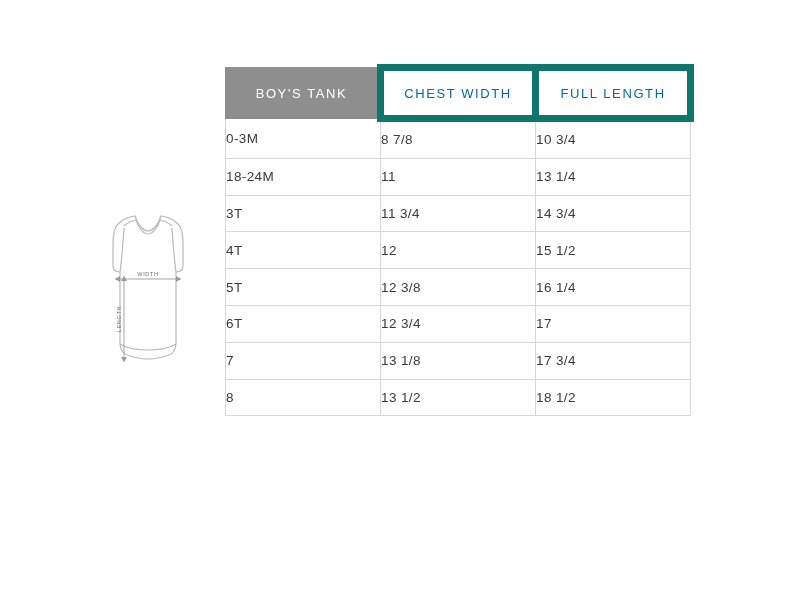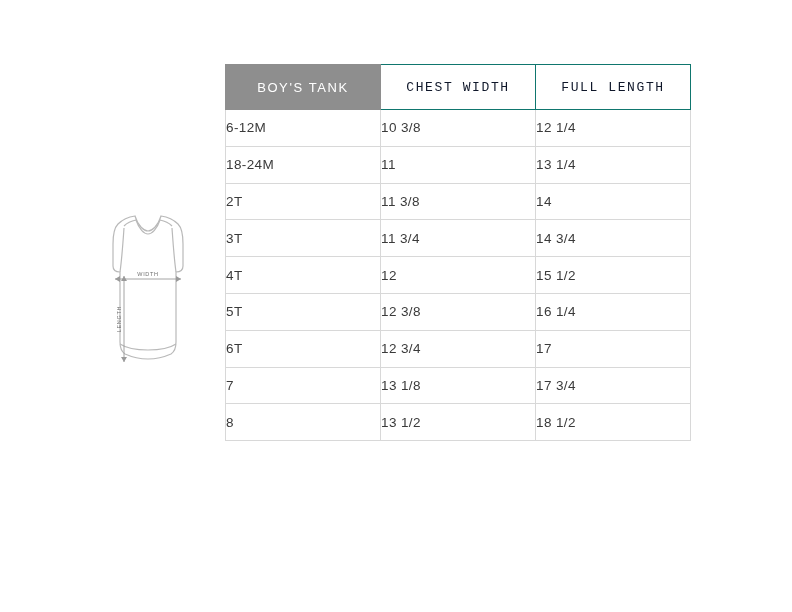--- a/index.html
+++ b/index.html
@@ -52,23 +52,22 @@
   #size-table thead th {
     background: #8e8e8e;
     color: #ffffff;
     font-size: 13px;
     letter-spacing: 1.6px;
     height: 44px;
     border: 1px solid #8e8e8e;
   }
   #size-table thead th.hdr-light {
     background: #ffffff;
-    color: #0f172a;
-    border: 1px solid #0f766e;
-    font-family: Liberation Mono, monospace;
+    color: #0369a1;
+    border: 7px solid #0f766e;
   }
 
   #size-table tbody td {
     font-size: 13.5px;
     letter-spacing: 0.4px;
   }
 </style>
 </head>
 <body>
 
@@ -130,33 +129,28 @@
   </colgroup>
   <thead>
     <tr>
       <th>BOY'S TANK</th>
       <th class="hdr-light">CHEST WIDTH</th>
       <th class="hdr-light">FULL LENGTH</th>
     </tr>
   </thead>
   <tbody>
     <tr>
-      <td>6-12M</td>
-      <td>10 3/8</td>
-      <td>12 1/4</td>
+      <td>0-3M</td>
+      <td>8 7/8</td>
+      <td>10 3/4</td>
     </tr>
     <tr>
       <td>18-24M</td>
       <td>11</td>
       <td>13 1/4</td>
-    </tr>
-    <tr>
-      <td>2T</td>
-      <td>11 3/8</td>
-      <td>14</td>
     </tr>
     <tr>
       <td>3T</td>
       <td>11 3/4</td>
       <td>14 3/4</td>
     </tr>
     <tr>
       <td>4T</td>
       <td>12</td>
       <td>15 1/2</td>

